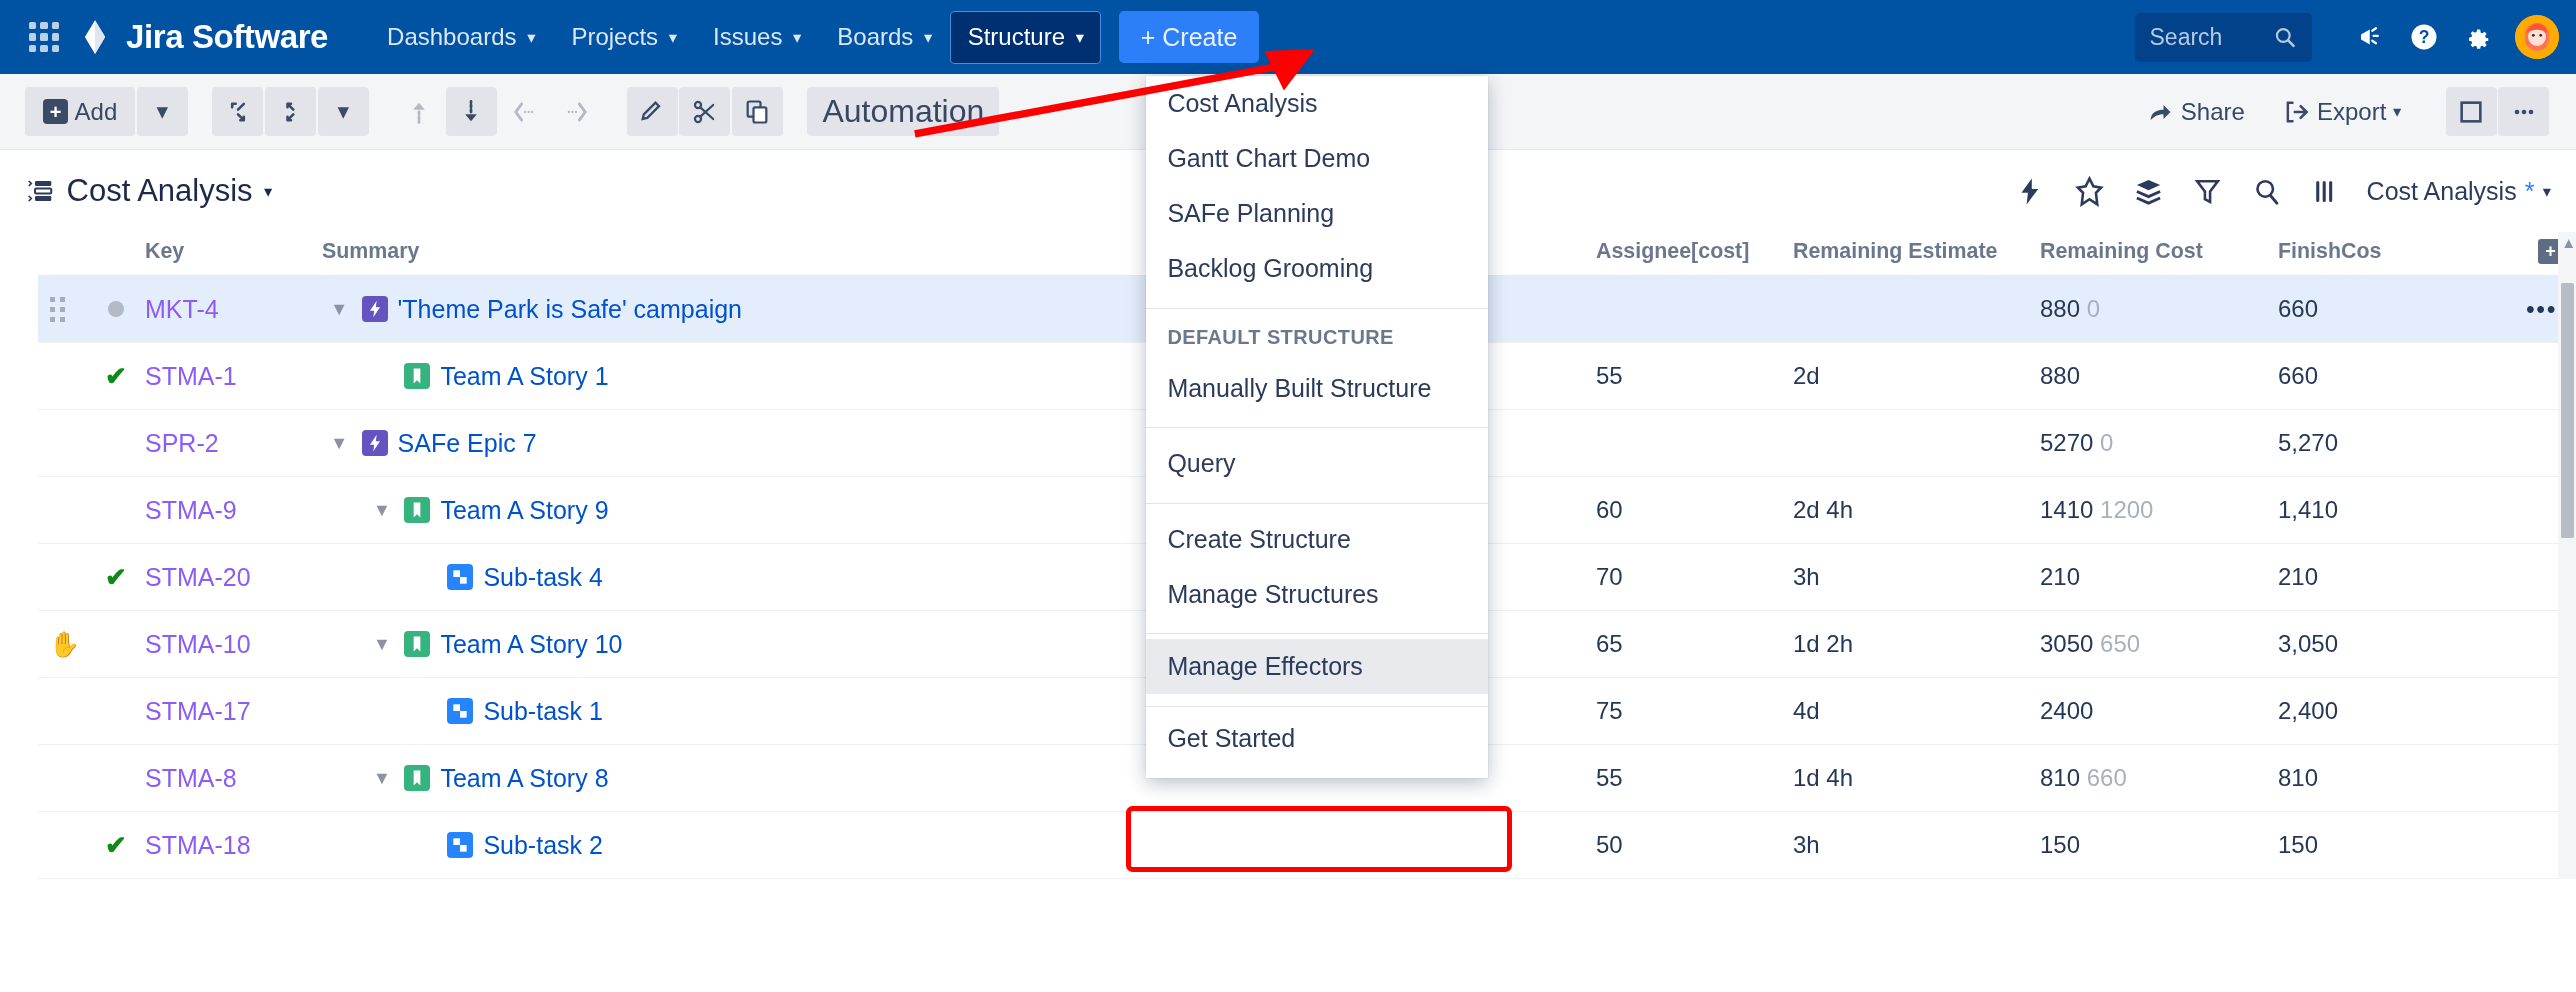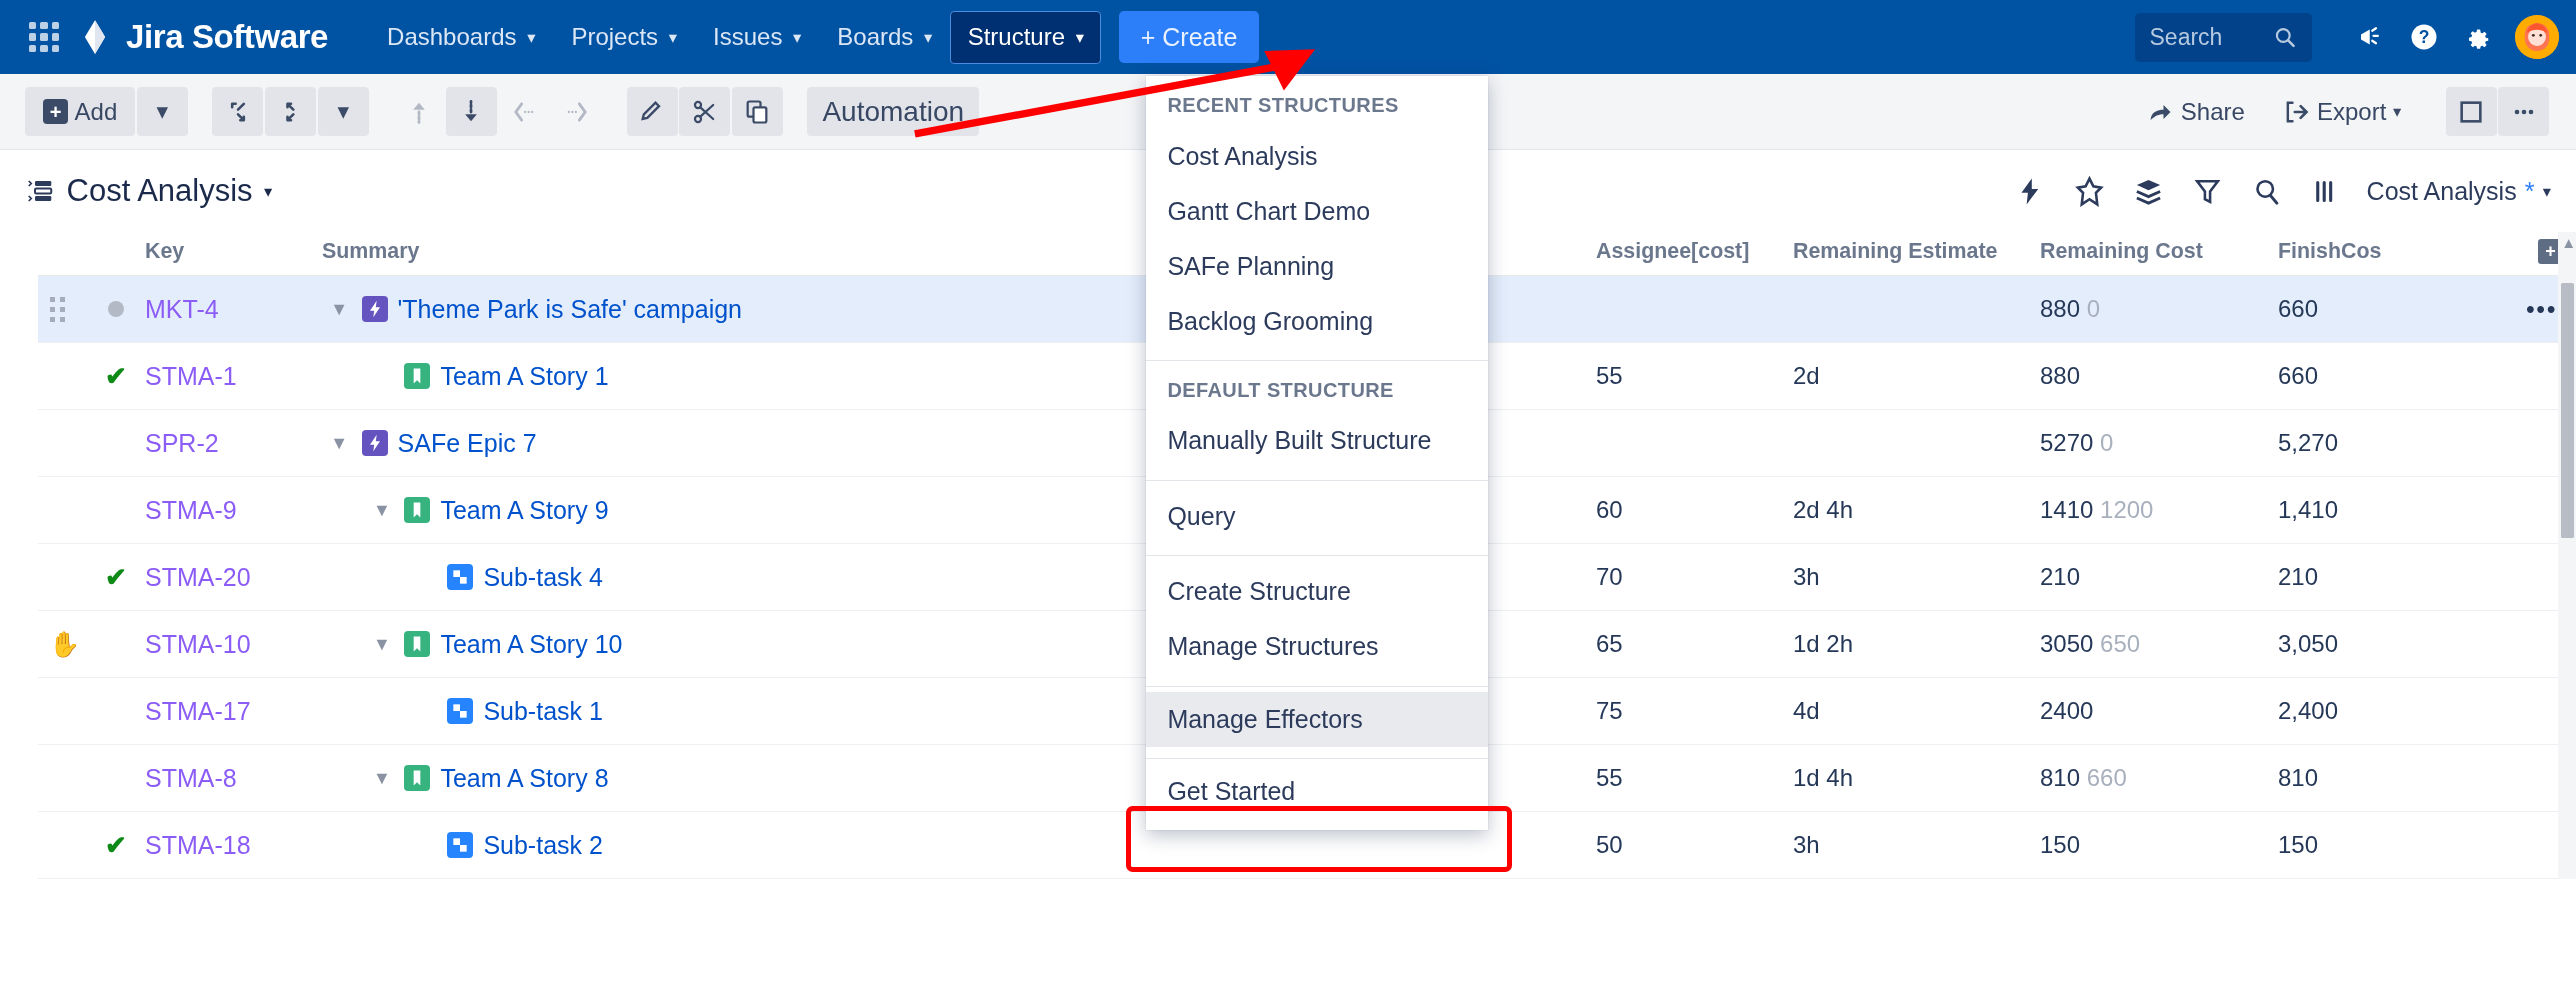--- a/index.html
+++ b/index.html
@@ -80,21 +80,21 @@
   .tb-btn.label { padding: 0 18px; }
   .tb-spacer { flex: 1; }
   .tb-text { font-size: 24px; color: #384764; }
   .add-plus {
     width: 25px; height: 25px; background: #3b4a66; border-radius: 4.1px;
     display:flex; align-items:center; justify-content:center; color:#fff;
     font-size: 20px; line-height: 1; font-weight: 700;
   }
   .automation-btn {
     background:#e2e4e9; height:49px; border-radius:4.1px; display:flex;
-    align-items:center; padding: 0 15px; color:#384764; font-size:28px; cursor:pointer;
+    align-items:center; padding: 0 15px; color:#384764; font-size:32px; cursor:pointer;
   }
 
   
   .titlebar {
     height: 82px; display: flex; align-items: center;
     padding: 0 25px; background: #fff;
   }
   .struct-title {
     display: flex; align-items: center; gap: 11.5px; cursor: pointer;
     color: #1b2a4b; font-size: 31px;
@@ -672,21 +672,20 @@
   </table>
   <div class="plus-col">+</div>
 
   <div class="vscroll">
     <div class="arr-up">▲</div>
     <div class="thumb"></div>
   </div>
 </div>
 
 <div class="menu">
-  <div class="menu-section">RECENT STRUCTURES</div>
   <div class="menu-item">Cost Analysis</div>
   <div class="menu-item">Gantt Chart Demo</div>
   <div class="menu-item">SAFe Planning</div>
   <div class="menu-item">Backlog Grooming</div>
   <div class="menu-div"></div>
   <div class="menu-section">DEFAULT STRUCTURE</div>
   <div class="menu-item">Manually Built Structure</div>
   <div class="menu-div"></div>
   <div class="menu-item" style="margin-top:8.2px">Query</div>
   <div class="menu-div"></div>

